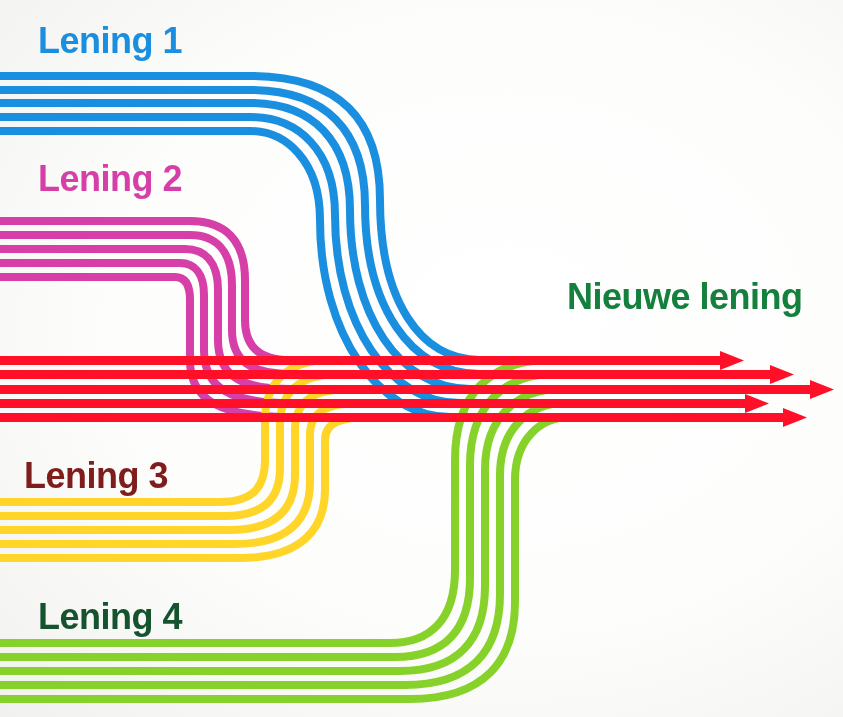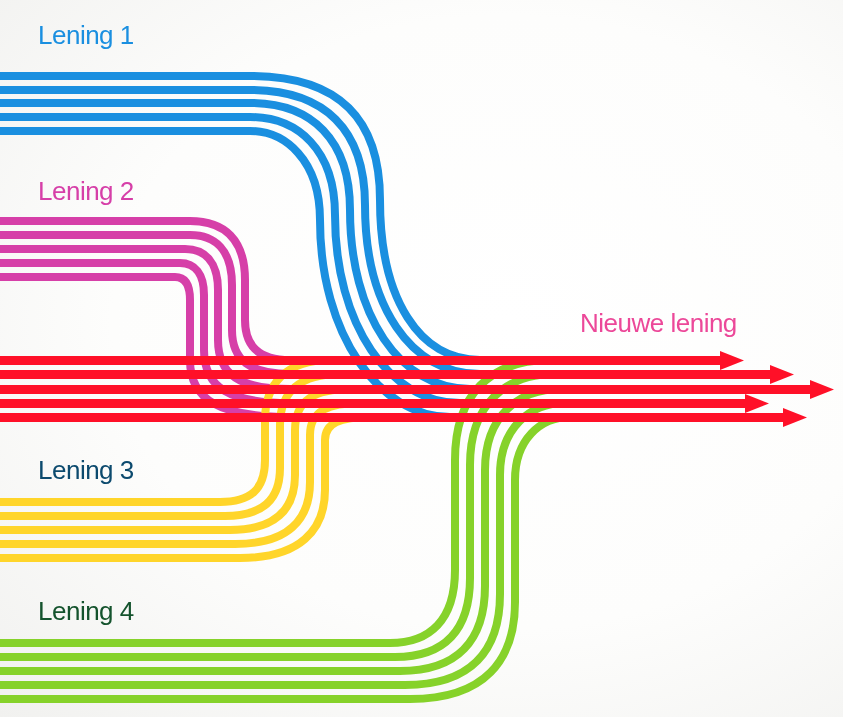--- a/index.html
+++ b/index.html
@@ -4,22 +4,22 @@
 <style>
   html, body { margin: 0; padding: 0; }
   body {
     width: 843px; height: 717px; overflow: hidden;
     background: radial-gradient(ellipse at 60% 45%, #ffffff 0%, #fdfdfc 55%, #f1f1ef 100%);
     position: relative;
     font-family: "Liberation Sans", sans-serif;
   }
   .label {
     position: absolute;
-    font-weight: normal;
-    font-size: 26px;
+    font-weight: bold;
+    font-size: 36px;
     letter-spacing: -0.5px;
     white-space: nowrap;
   }
   svg { position: absolute; left: 0; top: 0; }
 </style>
 </head>
 <body>
 
 <svg width="843" height="717" viewBox="0 0 843 717">
 
@@ -63,16 +63,16 @@
     <rect x="0" y="385" width="812" height="9"></rect>
     <polygon points="810,380 834,389.5 810,399"></polygon>
     <rect x="0" y="399" width="747" height="9"></rect>
     <polygon points="745,394 769,403.5 745,413"></polygon>
     <rect x="0" y="413" width="785" height="9"></rect>
     <polygon points="783,408 807,417.5 783,427"></polygon>
   </g>
 </svg>
 
 <div class="label" style="left:38px; top:20px; color:#1a8fe0;">Lening 1</div>
-<div class="label" style="left:38px; top:176px; color:#d63fa8;">Lening 2</div>
-<div class="label" style="left:38px; top:455px; color:#0c4a6e;">Lening 3</div>
+<div class="label" style="left:38px; top:158px; color:#d63fa8;">Lening 2</div>
+<div class="label" style="left:24px; top:455px; color:#7f1d1d;">Lening 3</div>
 <div class="label" style="left:38px; top:596px; color:#14532d;">Lening 4</div>
-<div class="label" style="left:567px; top:308px; color:#ec4899;margin-left:13px;">Nieuwe lening</div>
+<div class="label" style="left:567px; top:276px; color:#15803d;">Nieuwe lening</div>
 
 </body></html>

